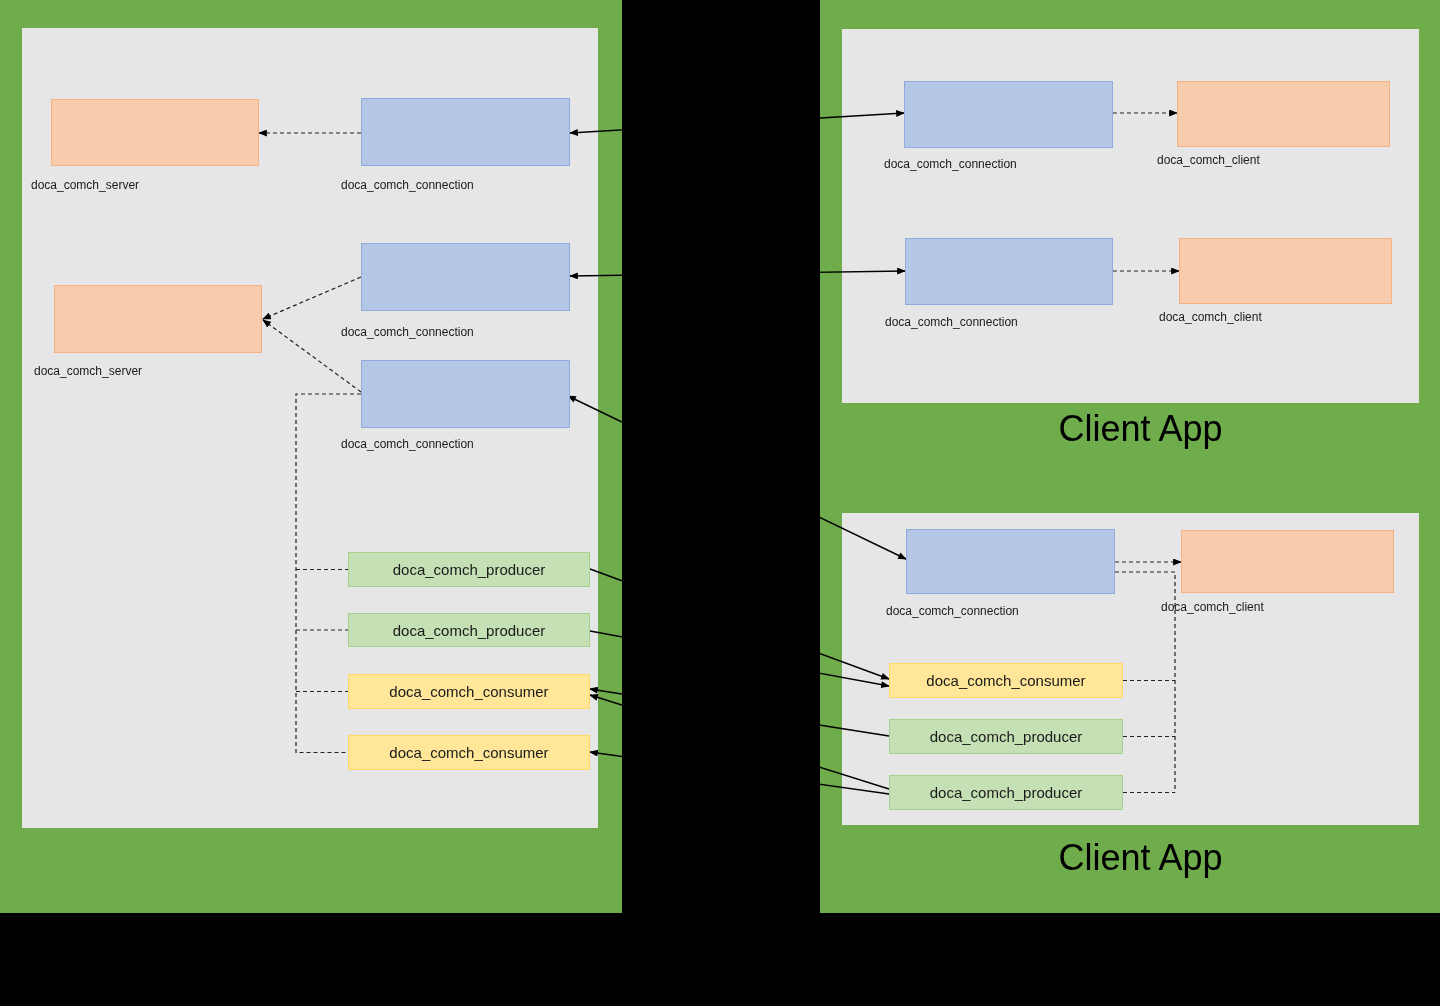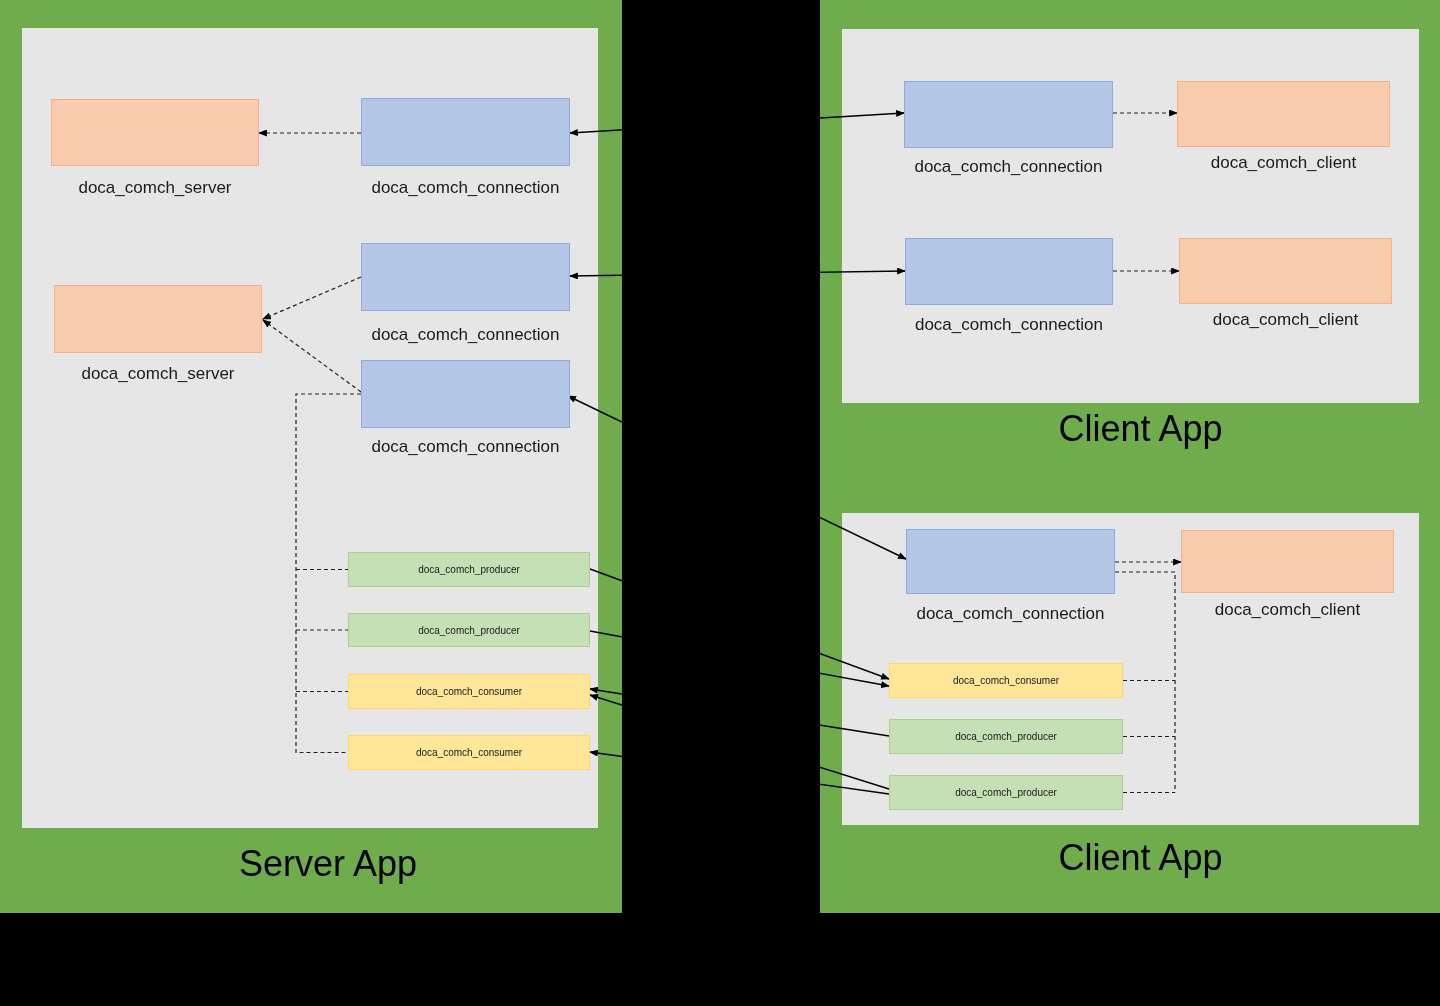--- a/index.html
+++ b/index.html
@@ -6,22 +6,22 @@
   #canvas{position:relative;width:1440px;height:1006px;background:#000;overflow:hidden;
           font-family:"Liberation Sans","DejaVu Sans",sans-serif;}
   .green-panel{position:absolute;background:#6FAC4B;}
   .gray-panel{position:absolute;background:#E6E6E6;}
   .box{position:absolute;box-sizing:border-box;z-index:3;}
   .blue{background:#B4C7E7;border:1.5px solid #8FAADC;}
   .orange{background:#F8CBAD;border:1.5px solid #F4B183;}
   .lgreen{background:#C5E0B4;border:1.5px solid #A9D18E;}
   .yellow{background:#FFE699;border:1.5px solid #FFD966;}
   .inbox-label{display:flex;align-items:center;justify-content:center;
-               font-size:10px;color:#1a1a1a;}
-  .box-label{position:absolute;z-index:3;font-size:17px;color:#1a1a1a;text-align:center;}
+               font-size:15px;color:#1a1a1a;}
+  .box-label{position:absolute;z-index:3;font-size:12px;color:#1a1a1a;}
   .panel-title{position:absolute;z-index:3;font-size:36px;color:#000;text-align:center;}
   #wires{position:absolute;left:0;top:0;z-index:2;}
 </style>
 </head>
 <body>
 
 <div id="canvas">
 
   <div class="green-panel" style="left:0;top:0;width:622px;height:913px;"></div>
   <div class="green-panel" style="left:820px;top:0;width:620px;height:913px;"></div>
@@ -79,21 +79,20 @@
   <div class="box-label" style="left:341px;top:325px;width:249px;">doca_comch_connection</div>
 
   <div class="box blue" style="left:361px;top:360px;width:209px;height:68px;"></div>
   <div class="box-label" style="left:341px;top:437px;width:249px;">doca_comch_connection</div>
 
   <div class="box lgreen inbox-label" style="left:348px;top:552px;width:242px;height:35px;">doca_comch_producer</div>
   <div class="box lgreen inbox-label" style="left:348px;top:613px;width:242px;height:34px;">doca_comch_producer</div>
   <div class="box yellow inbox-label" style="left:348px;top:674px;width:242px;height:35px;">doca_comch_consumer</div>
   <div class="box yellow inbox-label" style="left:348px;top:735px;width:242px;height:35px;">doca_comch_consumer</div>
 
-  <div class="panel-title" style="left:40px;top:843px;width:576px;">Server App</div>
 
   <div class="box blue" style="left:904px;top:81px;width:209px;height:67px;"></div>
   <div class="box-label" style="left:884px;top:157px;width:249px;">doca_comch_connection</div>
 
   <div class="box orange" style="left:1177px;top:81px;width:213px;height:66px;"></div>
   <div class="box-label" style="left:1157px;top:153px;width:253px;">doca_comch_client</div>
 
   <div class="box blue" style="left:905px;top:238px;width:208px;height:67px;"></div>
   <div class="box-label" style="left:885px;top:315px;width:248px;">doca_comch_connection</div>
 

